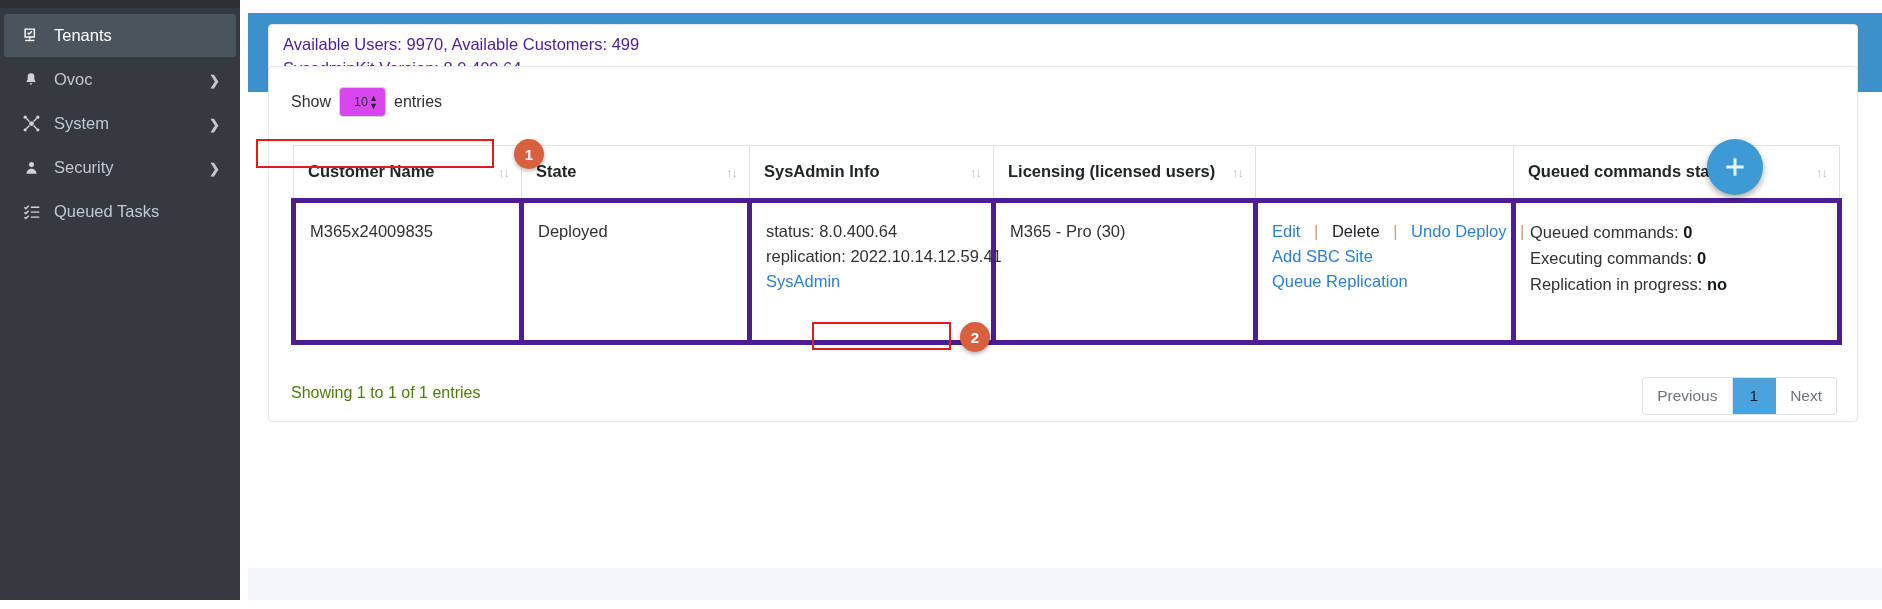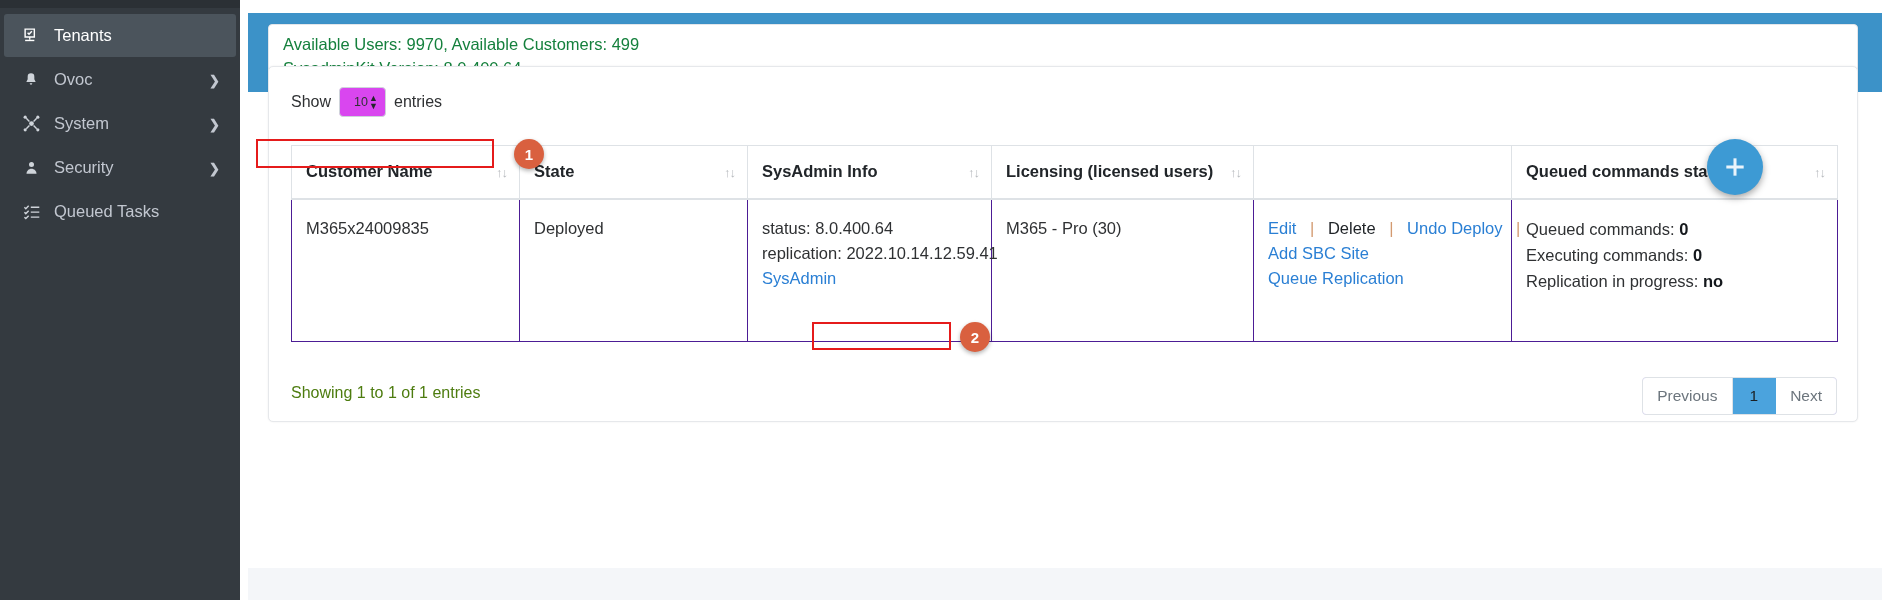--- a/index.html
+++ b/index.html
@@ -93,21 +93,21 @@
     left: 20px; top: 24px;
     width: 1590px; height: 58px;
     background: #ffffff;
     border: 1px solid #e3e6ea;
     border-radius: 4px;
     box-shadow: 0 0 1px rgba(0,0,0,.10);
     padding: 7px 14px 0 14px;
   }
   .info-line {
     font-size: 16.5px;
-    color: #15803d;
+    color: #4c1d95;
     line-height: 24px;
     white-space: nowrap;
   }
 
   
   .table-card {
     position: absolute;
     left: 20px; top: 66px;
     width: 1590px; height: 356px;
     background: #ffffff;
@@ -181,21 +181,21 @@
     vertical-align: middle;
   }
   .sort-ico {
     position: absolute; right: 12px; top: 50%;
     transform: translateY(-50%);
     color: #b6b9bd;
     font-size: 13px;
     letter-spacing: -1px;
   }
   table.dt td {
-    border: 1px solid #4c1d95;
+    border: 5px solid #4c1d95;
     vertical-align: top;
     padding: 16px 14px;
     font-size: 16.5px;
     color: #2f3133;
     height: 142px;
   }
   .cell-line { line-height: 25px; white-space: nowrap; }
   .lnk { color: #2a7fd4; cursor: pointer; }
   .lnk-dark { color: #212529; cursor: pointer; }
   .sep { color: #d39a70; margin: 0 9px; }

